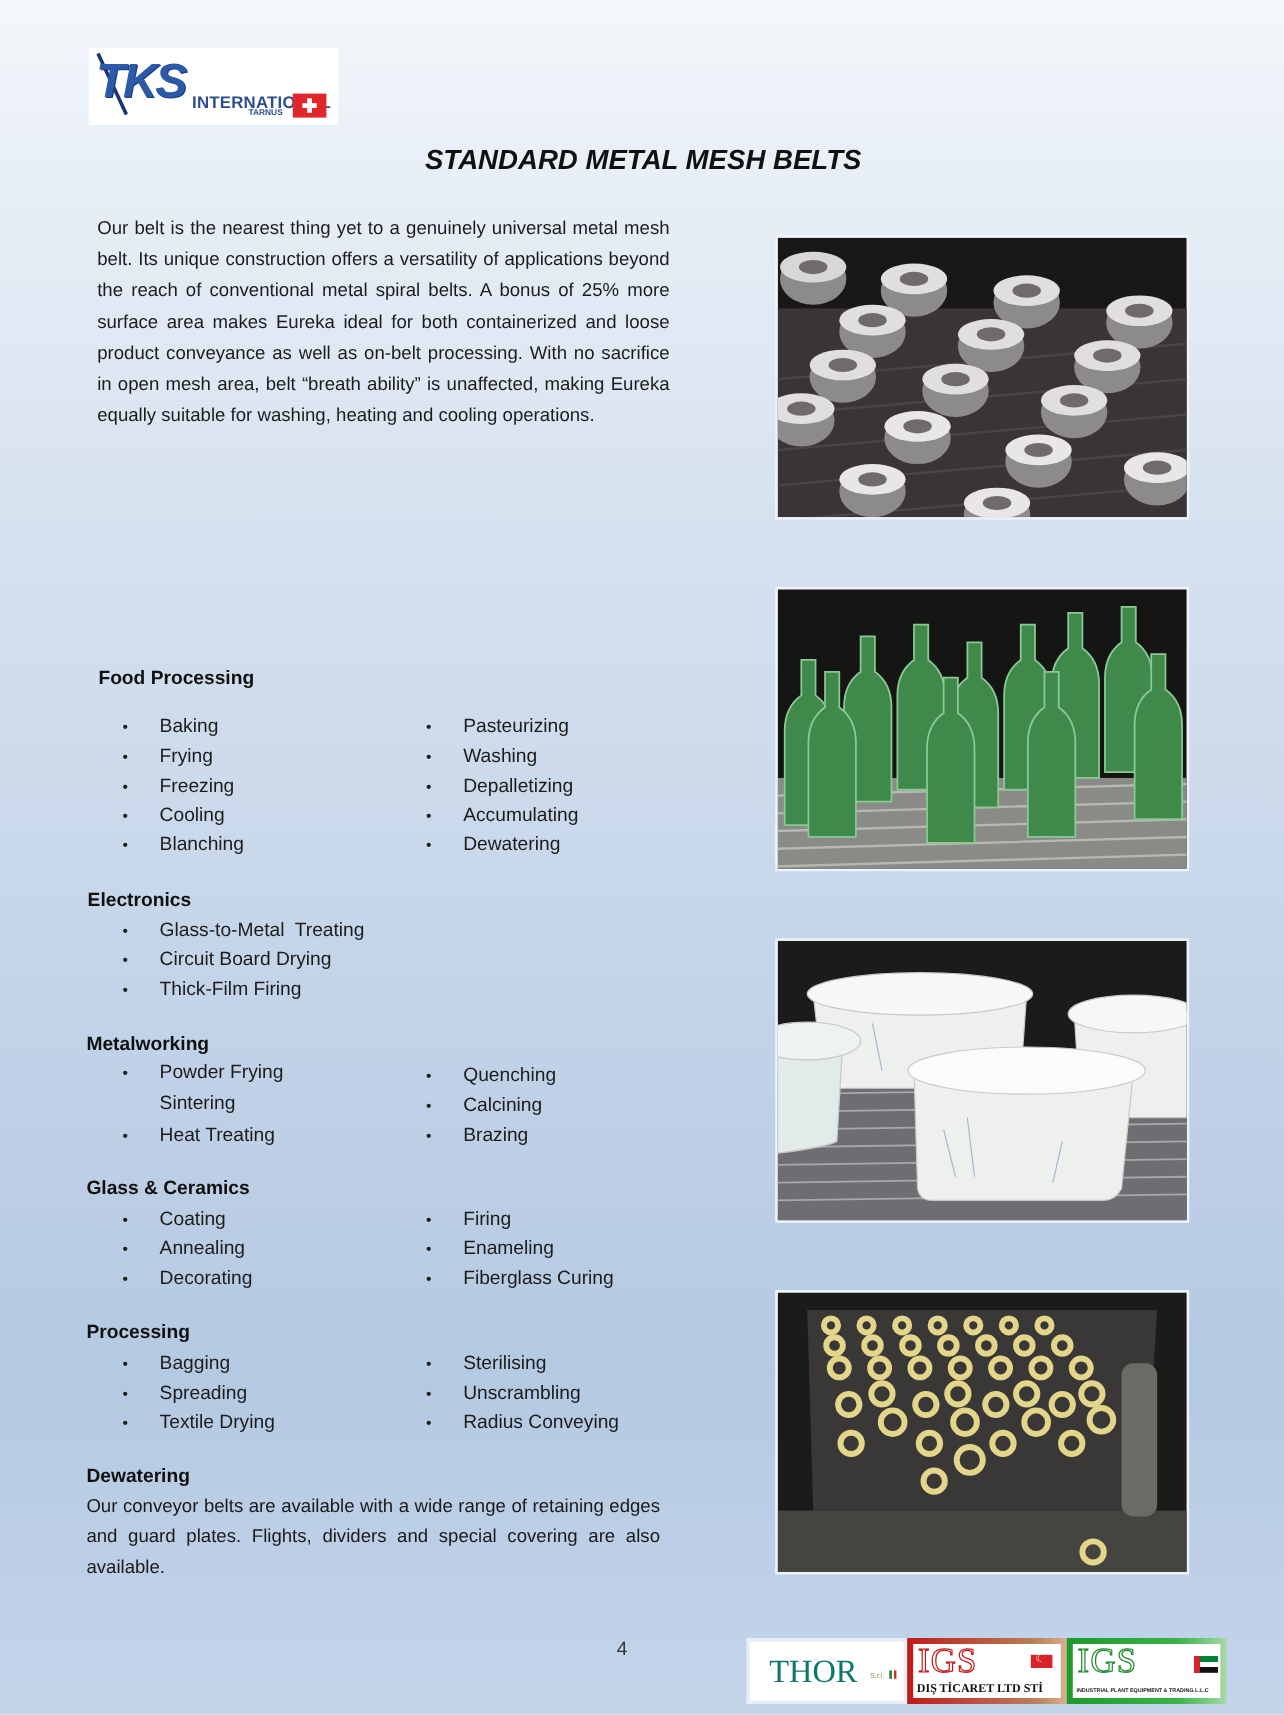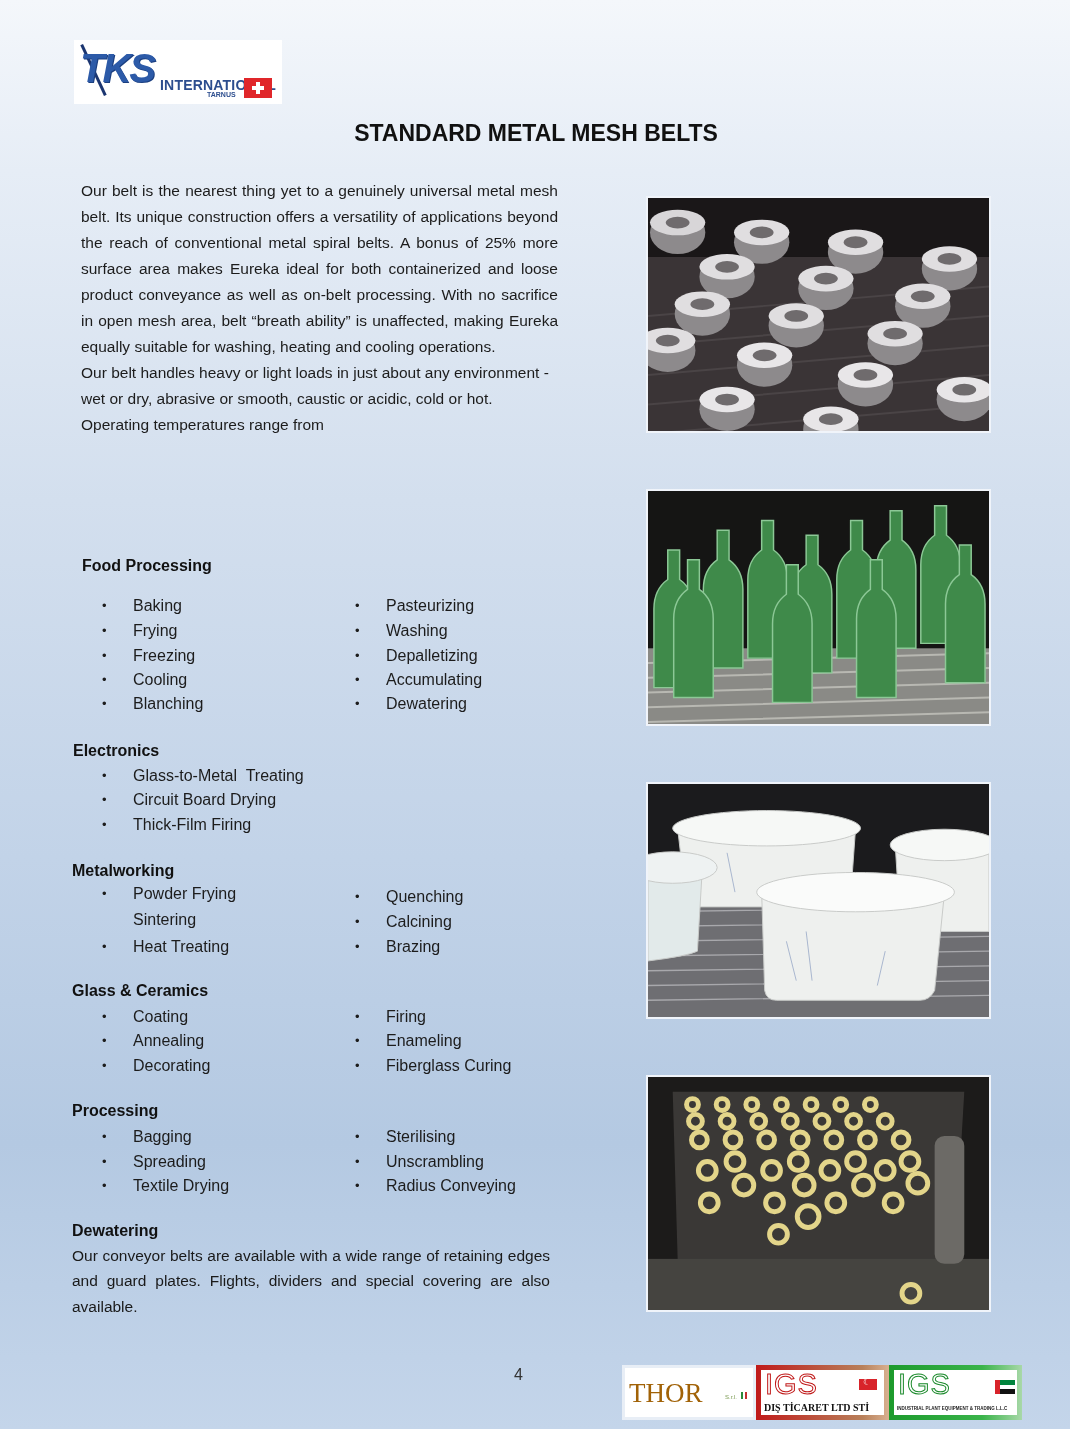--- a/index.html
+++ b/index.html
@@ -47,21 +47,21 @@
   }
   .swiss::before { left: 12px; top: 4px; width: 4px; height: 12px; }
   .swiss::after { left: 8px; top: 8px; width: 12px; height: 4px; }
 
   
   .title {
     left: 0; width: 1070px; top: 120px; text-align: center;
     font-size: 23px; font-weight: bold; color: #111;
     padding-left: 0;
   }
-  .title span { display: inline-block; margin-left: 0; transform: translateX(1px); }
+  .title span { display: inline-block; margin-left: 0; transform: translateX(1px); font-style: italic; }
 
   
   .intro {
     left: 81px; top: 178px; width: 477px;
     font-size: 15.5px; line-height: 26px; text-align: justify;
     color: #1c1c1c;
   }
   .intro p { margin: 0; }
 
   
@@ -93,22 +93,22 @@
 
   
   .flogo { position: absolute; top: 1365px; height: 55px; }
   .thor {
     left: 622px; width: 134px; background: #e8eef6; padding: 3px;
   }
   .thor .inner {
     background: #fff; width: 100%; height: 100%; position: relative;
   }
   .thor .name {
-    position: absolute; left: 4px; top: 10px;
-    font-family: "Liberation Serif", serif; font-size: 27px; color: #a16207;
+    position: absolute; left: 16px; top: 10px;
+    font-family: "Liberation Serif", serif; font-size: 27px; color: #0f766e;
   }
   .thor .srl {
     position: absolute; left: 100px; top: 26px; font-size: 6px; color: #7a9a50;
   }
   .thor .flag-it {
     position: absolute; left: 116px; top: 24px; width: 6px; height: 7px;
     background: linear-gradient(to right, #2a8a3a 0 33%, #fff 33% 66%, #c43030 66%);
   }
   .igs-tr {
     left: 756px; width: 133px;
@@ -116,21 +116,21 @@
     padding: 5px;
   }
   .igs-ae {
     left: 889px; width: 133px;
     background: linear-gradient(to right, #1c9a2c, #3ab44a 70%, #a8d8a8);
     padding: 5px;
   }
   .igs-tr .inner, .igs-ae .inner { background: #fff; width: 100%; height: 100%; position: relative; }
   .igs-word {
     position: absolute; left: 4px; top: -2px;
-    font-family: Liberation Sans, sans-serif; font-size: 29px; letter-spacing: 1px;
+    font-family: Liberation Serif, serif; font-size: 29px; letter-spacing: 1px;
     color: transparent;
   }
   .igs-tr .igs-word { -webkit-text-stroke: 1px #c01818; }
   .igs-ae .igs-word { -webkit-text-stroke: 1px #1c8a2c; }
   .igs-sub-tr {
     position: absolute; left: 3px; bottom: 2px; font-family: "Liberation Serif", serif;
     font-size: 10px; font-weight: bold; color: #111; white-space: nowrap;
   }
   .igs-sub-ae {
     position: absolute; left: 3px; bottom: 4px; font-size: 4.5px; font-weight: bold;
@@ -158,21 +158,20 @@
   <div class="tks">TKS</div>
   <div class="intl">INTERNATIONAL</div>
   <div class="tarnus">TARNUS</div>
   <div class="swiss"></div>
 </div>
 
 <div class="abs title"><span>STANDARD METAL MESH BELTS</span></div>
 
 <div class="abs intro">
   <p>Our belt is the nearest thing yet to a genuinely universal metal mesh belt. Its unique construction offers a versatility of applications beyond the reach of conventional metal spiral belts. A bonus of 25% more surface area makes Eureka ideal for both containerized and loose product conveyance as well as on-belt processing. With no sacrifice in open mesh area, belt “breath ability” is unaffected, making Eureka equally suitable for washing, heating and cooling operations.</p>
-  <p style="text-align:left;">Our belt handles heavy or light loads in just about any environment - wet or dry, abrasive or smooth, caustic or acidic, cold or hot. Operating temperatures range from</p>
 </div>
 
 <div class="abs section-head" style="left:82px; top:557px;">Food Processing</div>
 <div>
   <div class="item" style="left:133px; top:596px;"><span class="bullet">•</span><span class="txt">Baking</span></div>
   <div class="item" style="left:133px; top:621px;"><span class="bullet">•</span><span class="txt">Frying</span></div>
   <div class="item" style="left:133px; top:646px;"><span class="bullet">•</span><span class="txt">Freezing</span></div>
   <div class="item" style="left:133px; top:670px;"><span class="bullet">•</span><span class="txt">Cooling</span></div>
   <div class="item" style="left:133px; top:694px;"><span class="bullet">•</span><span class="txt">Blanching</span></div>
 

